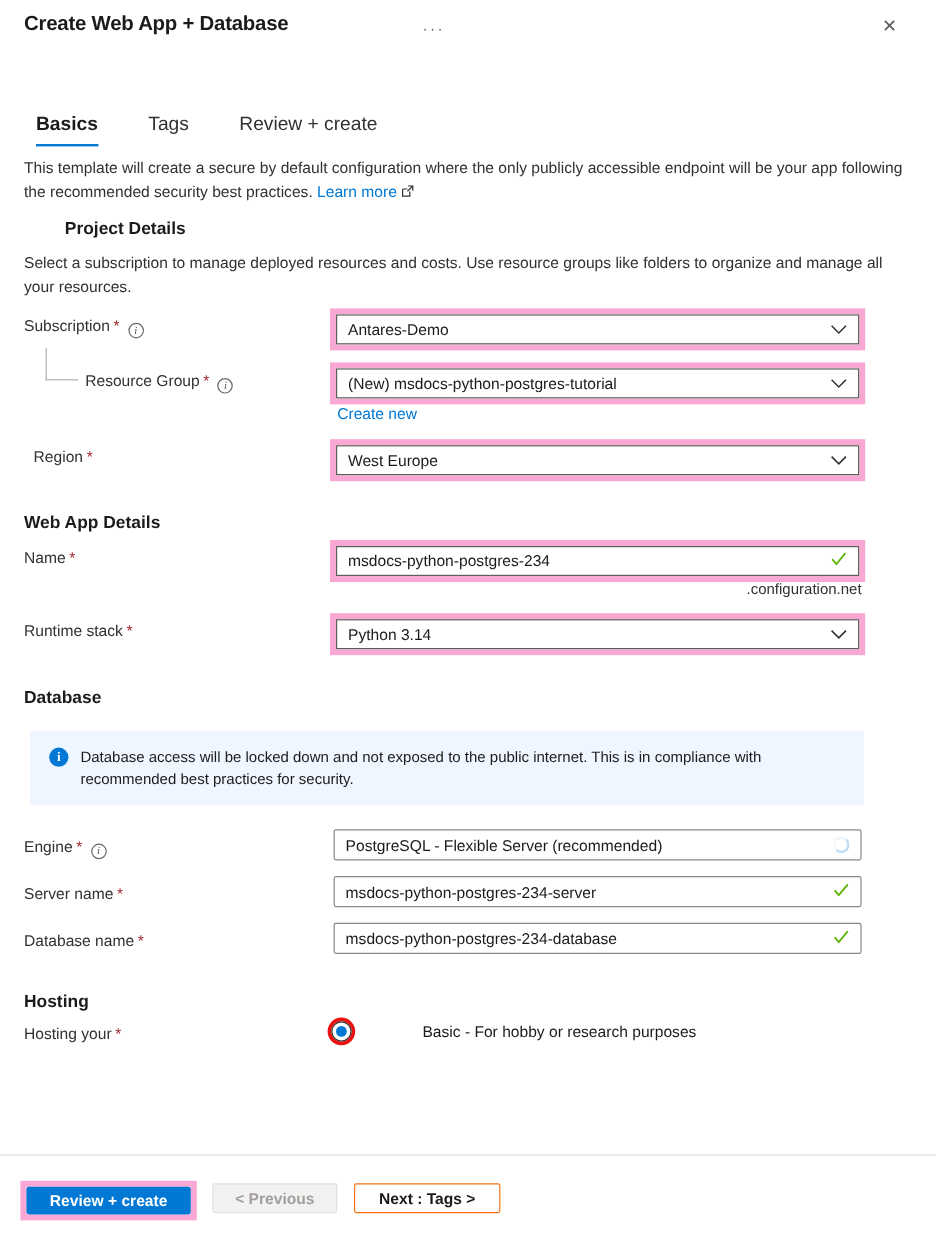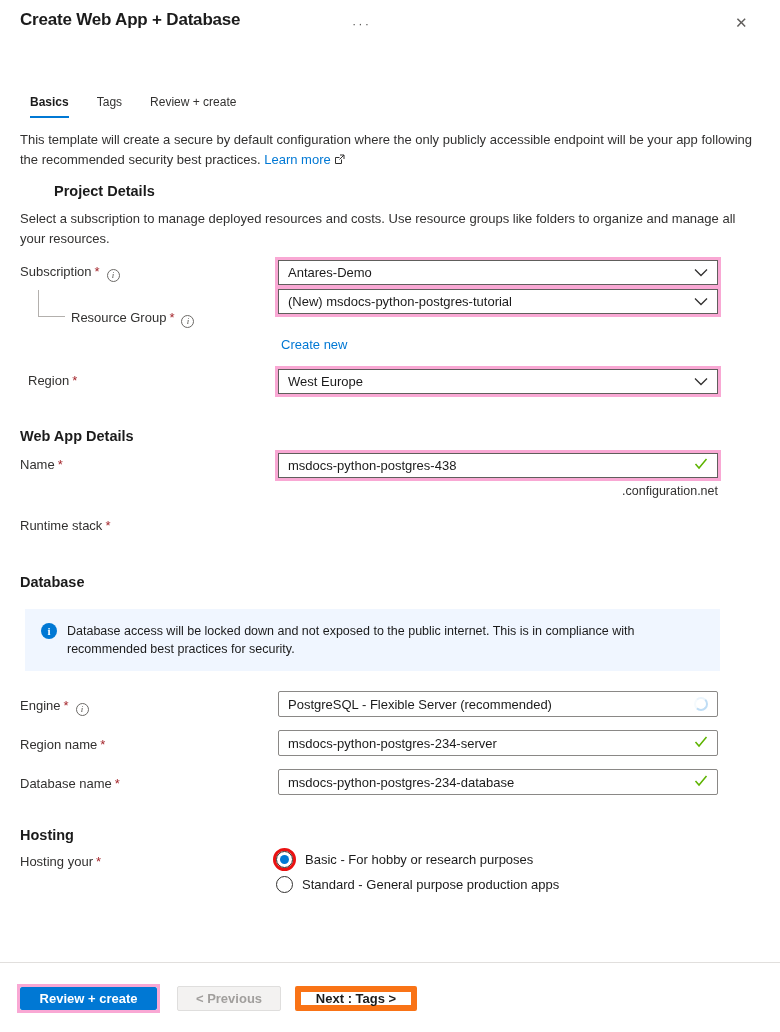--- a/index.html
+++ b/index.html
@@ -9,40 +9,40 @@
     font-family:"Liberation Sans", sans-serif; color:#323130; overflow:hidden;
   }
   .abs { position:absolute; }
 
   
   .title { font-size:17px; font-weight:700; color:#1b1b1b; letter-spacing:-0.2px; }
   .ellipsis-btn { font-size:13px; color:#605e5c; letter-spacing:2px; cursor:pointer; }
   .close-btn { font-size:15px; color:#605e5c; cursor:pointer; line-height:16px; }
 
   
-  .tabs { display:flex; gap:28px; font-size:12px; }
+  .tabs { display:flex; gap:42px; font-size:16px; }
   .tab { padding-bottom:7px; cursor:pointer; color:#323130; }
   .tab.active { font-weight:700; border-bottom:2px solid #0078d4; color:#1b1b1b; }
 
   .body-text { font-size:13px; line-height:20px; color:#323130; }
   .link { color:#0078d4; text-decoration:none; cursor:pointer; }
   .ext-icon { display:inline-block; vertical-align:-1px; margin-left:3px; }
 
   .section-heading { font-size:14.5px; font-weight:700; color:#1b1b1b; }
 
   .field-label { font-size:13px; color:#323130; white-space:nowrap; }
   .req { color:#a4262c; margin-left:3px; }
   .info-icon {
     display:inline-block; width:13px; height:13px; border:1px solid #6b6966; border-radius:50%;
     font-size:9px; line-height:11px; text-align:center; color:#55534f; margin-left:7px;
     vertical-align:-2px; font-family:"Liberation Serif", serif; font-style:italic;
   }
 
   
-  .annotate { border:3px solid #f9a8d4; }
+  .annotate { border:5px solid #f9a8d4; }
 
   .ctrl { left:275px; width:446px; }
   .ctrl-plain { left:278px; width:440px; }
 
   .field {
     width:100%; height:26px; background:#fff; border:1px solid #605e5c; border-radius:2px;
     display:flex; align-items:center; justify-content:space-between; padding:0 9px;
     font-size:13px; color:#1b1b1b; cursor:pointer;
   }
   .annotate .field { height:25px; border-radius:0; }
@@ -68,30 +68,30 @@
     font-family:"Liberation Serif", serif;
   }
   .banner-text { font-size:12.5px; line-height:18px; color:#1b1b1b; max-width:630px; }
 
   
   .radio-row { display:flex; align-items:center; gap:9px; cursor:pointer; }
   .radio-outer { width:17px; height:17px; border:1px solid #323130; border-radius:50%;
     display:flex; align-items:center; justify-content:center; background:#fff; }
   .radio-dot { width:9px; height:9px; border-radius:50%; background:#0078d4; }
   .radio-annotate { border:3px solid #ea1111; border-radius:50%; padding:0; display:inline-flex; }
-  .radio-label { font-size:13px; color:#1b1b1b; }
+  .radio-label { font-size:13px; color:#1b1b1b;margin-left:47px; }
 
   
   .footer-divider { left:0; top:962px; width:780px; height:1px; background:#e1dfdd; }
   .btn { display:flex; align-items:center; justify-content:center; font-size:13px;
     border-radius:2px; cursor:pointer; white-space:nowrap; }
   .btn-primary { background:#0078d4; color:#ffffff; font-weight:700; width:137px; height:23px; }
   .btn-disabled { background:#f3f2f1; color:#a19f9d; font-weight:700; border:1px solid #dfdedd;
     width:104px; height:25px; cursor:default; }
-  .btn-secondary { background:#ffffff; color:#1b1b1b; font-weight:700; border:6px solid #f97316;
+  .btn-secondary { background:#ffffff; color:#1b1b1b; font-weight:700; border:1px solid #f97316;
     width:122px; height:25px; }
 </style>
 </head>
 <body>
 
 <div class="page">
 
   <div class="abs title" style="left:20px; top:10px;">Create Web App + Database</div>
   <div class="abs ellipsis-btn" style="left:352px; top:16px;">···</div>
   <div class="abs close-btn" style="left:735px; top:15px;">✕</div>
@@ -123,21 +123,21 @@
             <path d="M1 1.5 L7 7.5 L13 1.5" fill="none" stroke="#323130" stroke-width="1.3"></path>
           </svg></span>
     </div>
   </div>
 
   <div class="abs connector" style="left:38px; top:290px; width:27px; height:27px;"></div>
 
   <div class="abs field-label" style="left:71px; top:310px;">
     <span>Resource Group</span><span class="req">*</span><span class="info-icon">i</span>
   </div>
-  <div class="abs ctrl annotate" style="top:286px;">
+  <div class="abs ctrl annotate" style="top:302px;">
     <div class="field">
       <span class="val">(New) msdocs-python-postgres-tutorial</span>
       <span class="chevron"><svg width="14" height="9" viewBox="0 0 14 9">
             <path d="M1 1.5 L7 7.5 L13 1.5" fill="none" stroke="#323130" stroke-width="1.3"></path>
           </svg></span>
     </div>
   </div>
   <a class="abs link" style="left:281px; top:337px; font-size:13px;">Create new</a>
 
   <div class="abs field-label" style="left:28px; top:373px;">
@@ -152,51 +152,59 @@
     </div>
   </div>
 
   <div class="abs section-heading" style="left:20px; top:428px;">Web App Details</div>
 
   <div class="abs field-label" style="left:20px; top:457px;">
     <span>Name</span><span class="req">*</span>
   </div>
   <div class="abs ctrl annotate" style="top:450px;">
     <div class="field">
-      <span class="val">msdocs-python-postgres-438</span>
+      <span class="val">msdocs-python-postgres-234</span>
       <span class="check"><svg width="14" height="12" viewBox="0 0 14 12">
             <path d="M1.5 6 L5 10 L12.5 1" fill="none" stroke="#5db300" stroke-width="1.5"></path>
           </svg></span>
     </div>
   </div>
   <div class="abs suffix" style="right:62px; top:484px;">.configuration.net</div>
 
   <div class="abs field-label" style="left:20px; top:518px;">
     <span>Runtime stack</span><span class="req">*</span>
+  </div>
+  <div class="abs ctrl annotate" style="top:511px;">
+    <div class="field">
+      <span class="val">Python 3.14</span>
+      <span class="chevron"><svg width="14" height="9" viewBox="0 0 14 9">
+            <path d="M1 1.5 L7 7.5 L13 1.5" fill="none" stroke="#323130" stroke-width="1.3"></path>
+          </svg></span>
+    </div>
   </div>
 
   <div class="abs section-heading" style="left:20px; top:574px;">Database</div>
 
   <div class="abs banner" style="left:25px; top:609px; width:695px; height:62px;">
     <span class="banner-icon">i</span>
     <span class="banner-text">Database access will be locked down and not exposed to the public internet. This is in compliance with recommended best practices for security.</span>
   </div>
 
   <div class="abs field-label" style="left:20px; top:698px;">
     <span>Engine</span><span class="req">*</span><span class="info-icon">i</span>
   </div>
   <div class="abs ctrl-plain" style="top:691px;">
     <div class="field" style="border-color:#8a8886;">
       <span class="val">PostgreSQL - Flexible Server (recommended)</span>
       <span class="spinner"></span>
     </div>
   </div>
 
   <div class="abs field-label" style="left:20px; top:737px;">
-    <span>Region name</span><span class="req">*</span>
+    <span>Server name</span><span class="req">*</span>
   </div>
   <div class="abs ctrl-plain" style="top:730px;">
     <div class="field" style="border-color:#8a8886;">
       <span class="val">msdocs-python-postgres-234-server</span>
       <span class="check"><svg width="14" height="12" viewBox="0 0 14 12">
             <path d="M1.5 6 L5 10 L12.5 1" fill="none" stroke="#5db300" stroke-width="1.5"></path>
           </svg></span>
     </div>
   </div>
 
@@ -218,24 +226,20 @@
   </div>
 
   <div class="abs radio-row" style="left:273px; top:848px;">
     <span class="radio-annotate">
       <span class="radio-outer">
           <span class="radio-dot"></span>
         </span>
     </span>
     <span class="radio-label">Basic - For hobby or research purposes</span>
   </div>
-  <div class="abs radio-row" style="left:276px; top:876px;">
-    <span class="radio-outer"></span>
-    <span class="radio-label">Standard - General purpose production apps</span>
-  </div>
 
   <div class="abs footer-divider"></div>
 
   <div class="abs annotate" style="left:17px; top:984px;">
     <div class="btn btn-primary">Review + create</div>
   </div>
   <div class="abs btn btn-disabled" style="left:177px; top:986px;">&lt; Previous</div>
   <div class="abs btn btn-secondary" style="left:295px; top:986px;">Next : Tags &gt;</div>
 
 </div>

